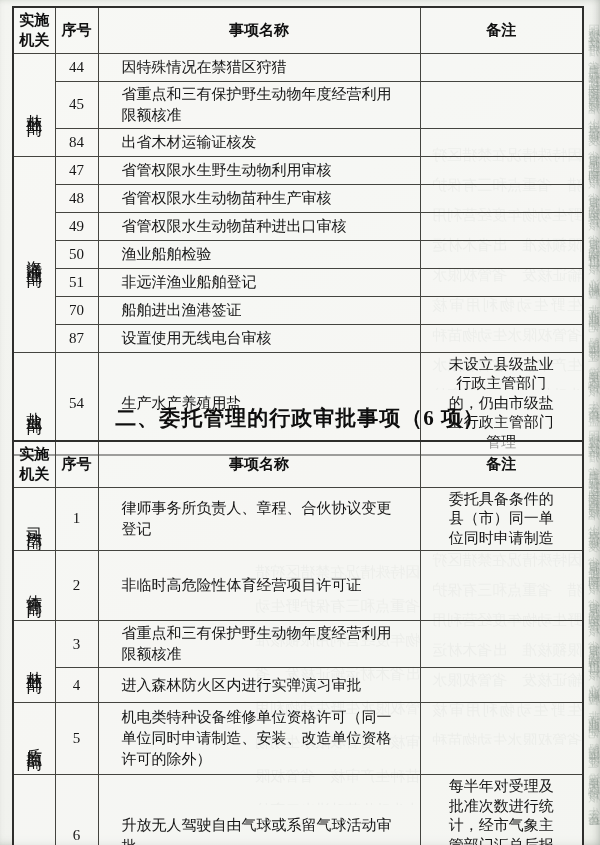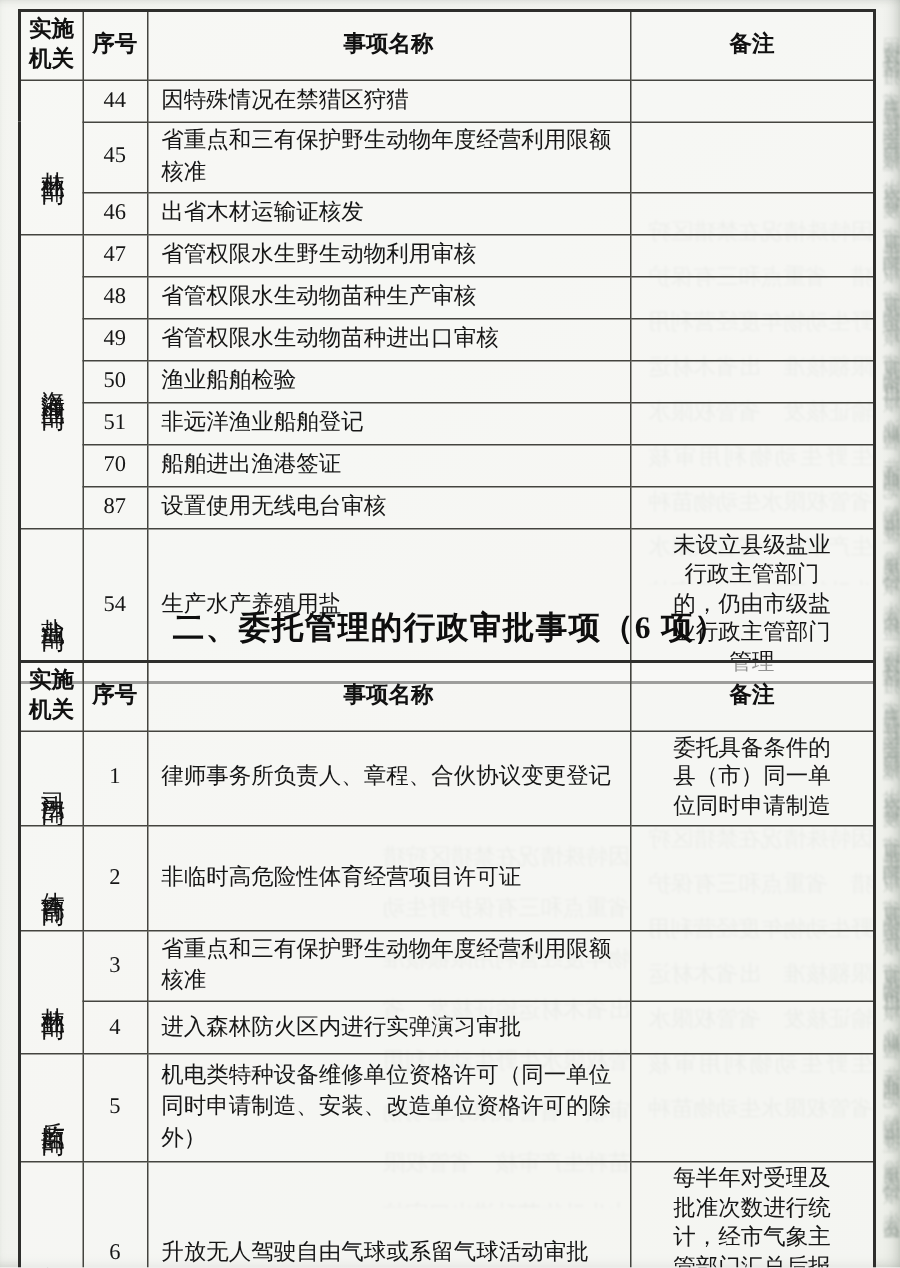--- a/index.html
+++ b/index.html
@@ -19,21 +19,21 @@
     border:2px solid #2e2e2c;
   }
   #t1 { top:6px; }
   #t2 { top:440px; }
   .doc th, .doc td { border:1px solid #44443f; overflow:hidden; }
   .doc th {
     font-weight:bold; font-size:15px; text-align:center;
     padding:2px; line-height:1.35; color:#111;
   }
   td.no { text-align:center; font-size:15px; padding:0 2px; }
-  td.nm { text-align:left; font-size:15px; padding:2px 9px; line-height:1.4; }
+  td.nm { text-align:left; font-size:15px; padding:2px 23px; line-height:1.4; }
   td.rk { text-align:center; font-size:15px; padding:2px 24px; line-height:1.3; }
   td.agency { position:relative; }
   .vtext {
     position:absolute; top:50%; left:50%;
     transform:translate(-50%,-50%);
     writing-mode:vertical-lr; text-orientation:upright;
     white-space:nowrap; font-size:16px; line-height:1;
     letter-spacing:2px; color:#121212;
   }
   tr.rh  { height:44px; }  
@@ -99,21 +99,21 @@
         <td class="no">44</td>
         <td class="nm">因特殊情况在禁猎区狩猎</td>
         <td class="rk"></td>
       </tr>
       <tr class="rs">
         <td class="no">45</td>
         <td class="nm">省重点和三有保护野生动物年度经营利用限额核准</td>
         <td class="rk"></td>
       </tr>
       <tr class="rs">
-        <td class="no">46</td>
+        <td class="no">84</td>
         <td class="nm">出省木材运输证核发</td>
         <td class="rk"></td>
       </tr>
       <tr class="rs">
         <td class="agency" rowspan="7">
             <span class="vtext">海洋渔业部门</span>
           </td>
         <td class="no">47</td>
         <td class="nm">省管权限水生野生动物利用审核</td>
         <td class="rk"></td>

